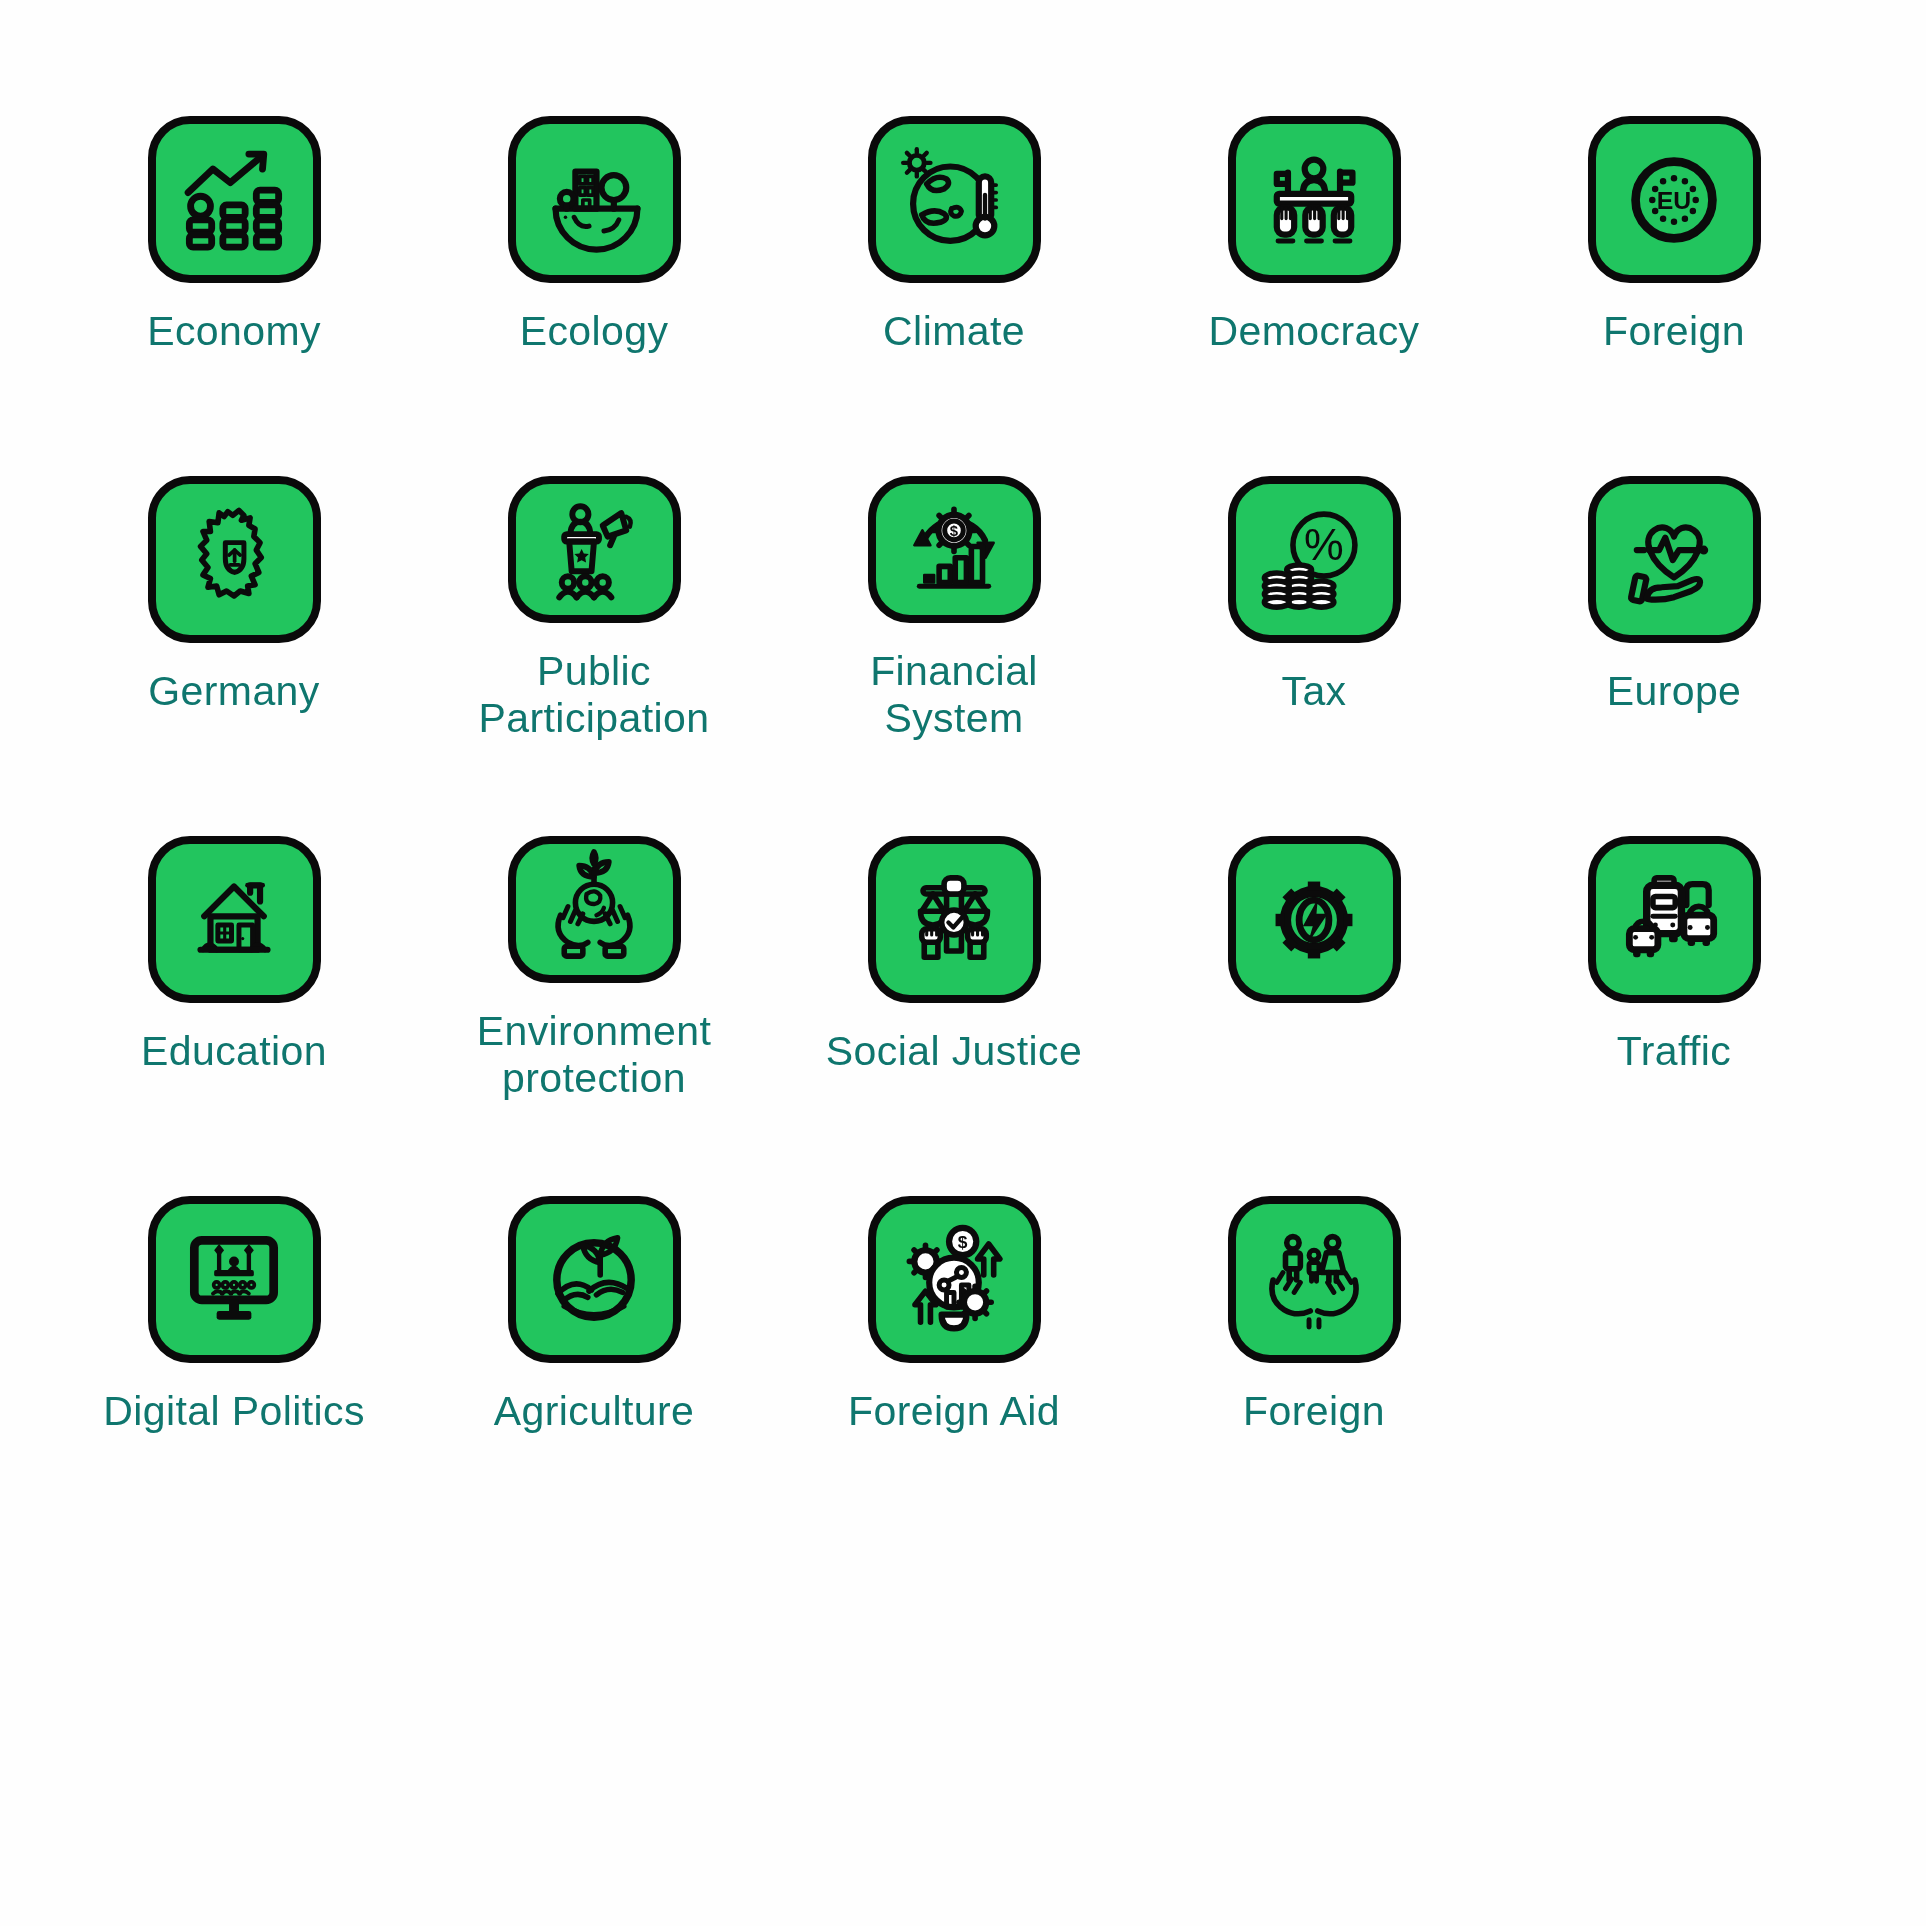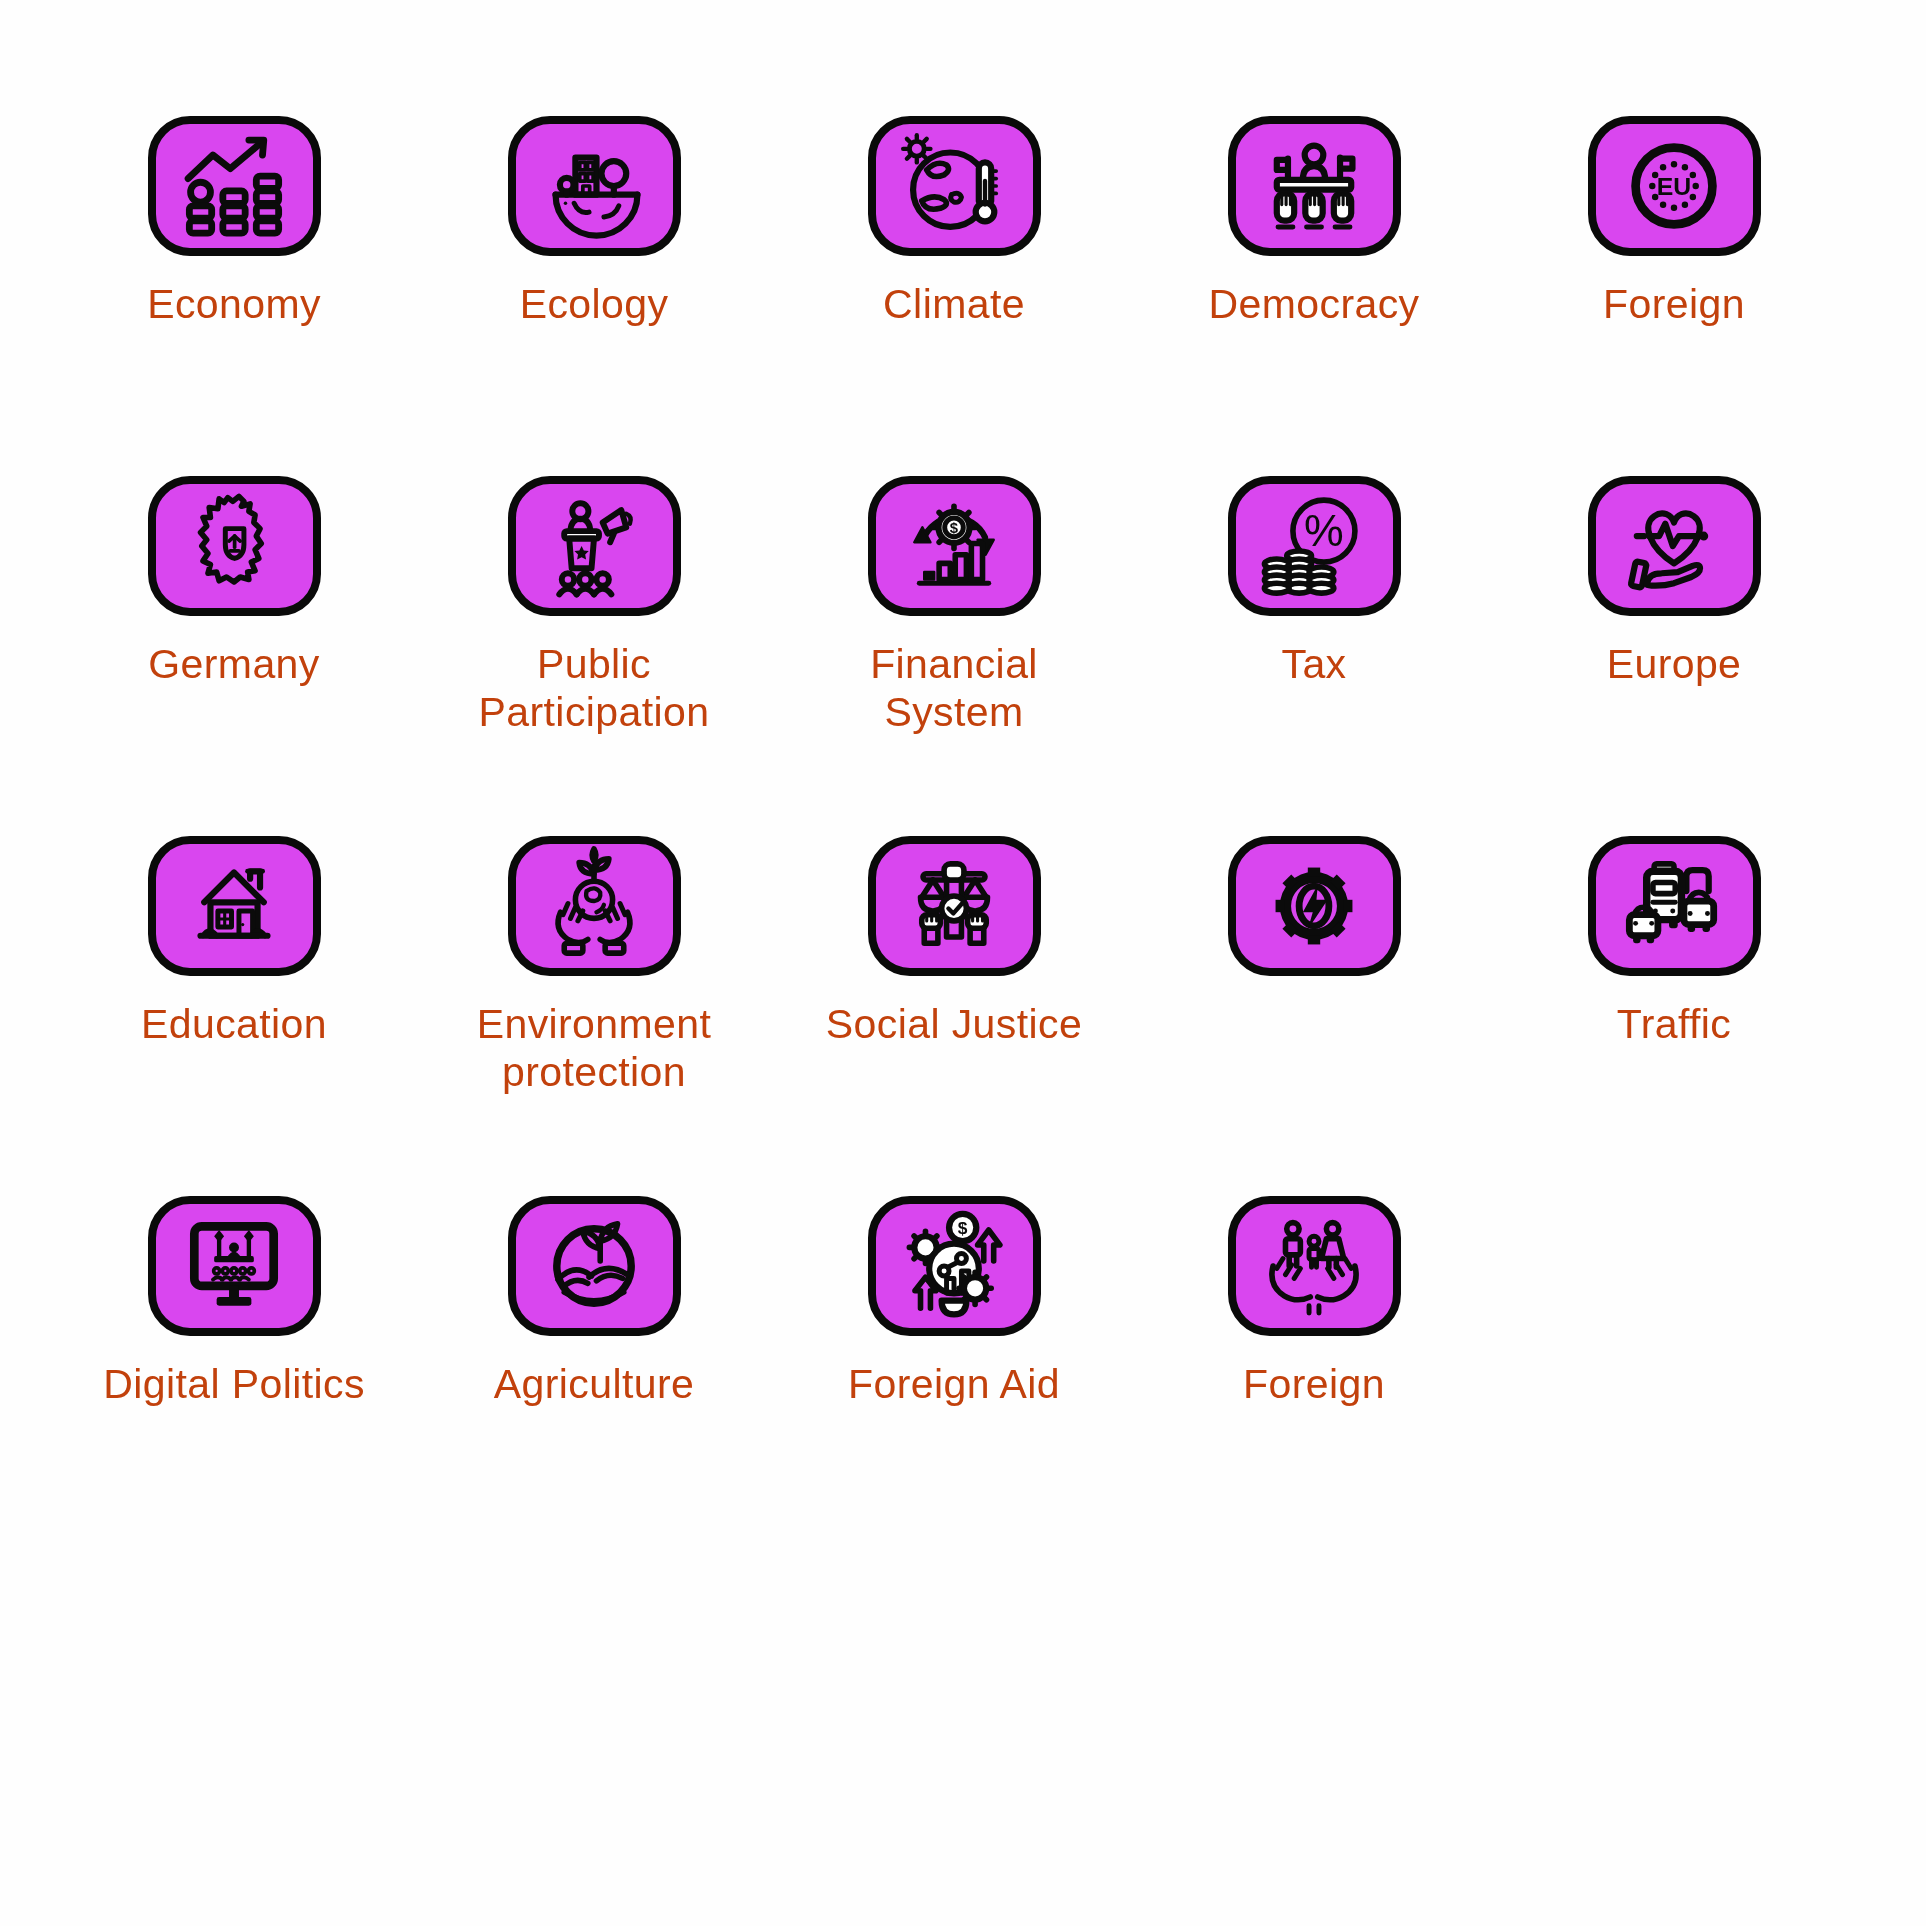--- a/index.html
+++ b/index.html
@@ -9,29 +9,29 @@
   }
   .grid{
     position:absolute;left:54px;top:23px;width:1798px;
     display:grid;grid-template-columns:repeat(5,360px);grid-auto-rows:360px;
   }
   .cell{
     display:flex;flex-direction:column;align-items:center;
     padding-top:93px;box-sizing:border-box;overflow:visible;
   }
   .tile{
-    width:173px;height:140px;box-sizing:border-box;
-    border:8.1px solid #0a0a0a;border-radius:42px;background:#d946ef;
+    width:173px;height:167px;box-sizing:border-box;
+    border:8.1px solid #0a0a0a;border-radius:42px;background:#22c55e;
     display:flex;align-items:center;justify-content:center;
   }
   .tile svg{width:124px;height:124px;display:block;}
   .tile svg text{font-family:"Liberation Sans", sans-serif;}
   .label{
     margin-top:25px;max-width:334px;
-    font-size:41px;line-height:1.16;letter-spacing:0.4px;color:#c2410c;
+    font-size:41px;line-height:1.16;letter-spacing:0.4px;color:#0f766e;
     text-align:center;white-space:pre-line;
   }
 </style>
 </head>
 <body>
 
 <div class="grid">
 
   <div class="cell">
     <div class="tile">

